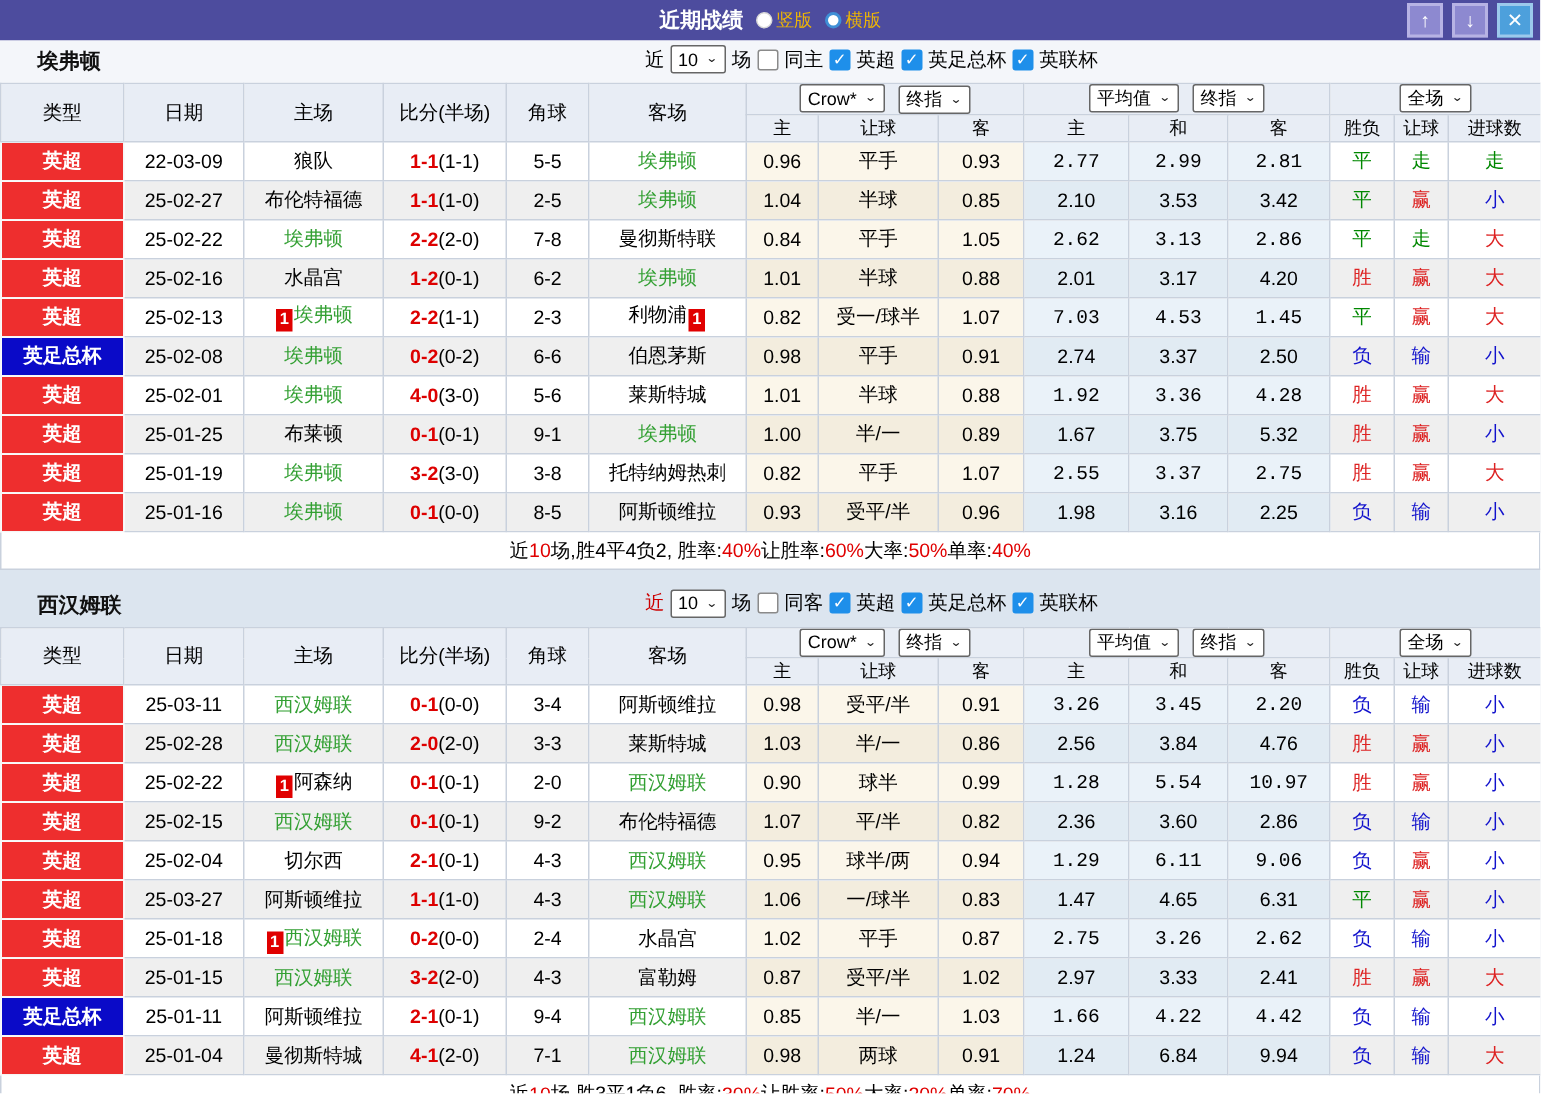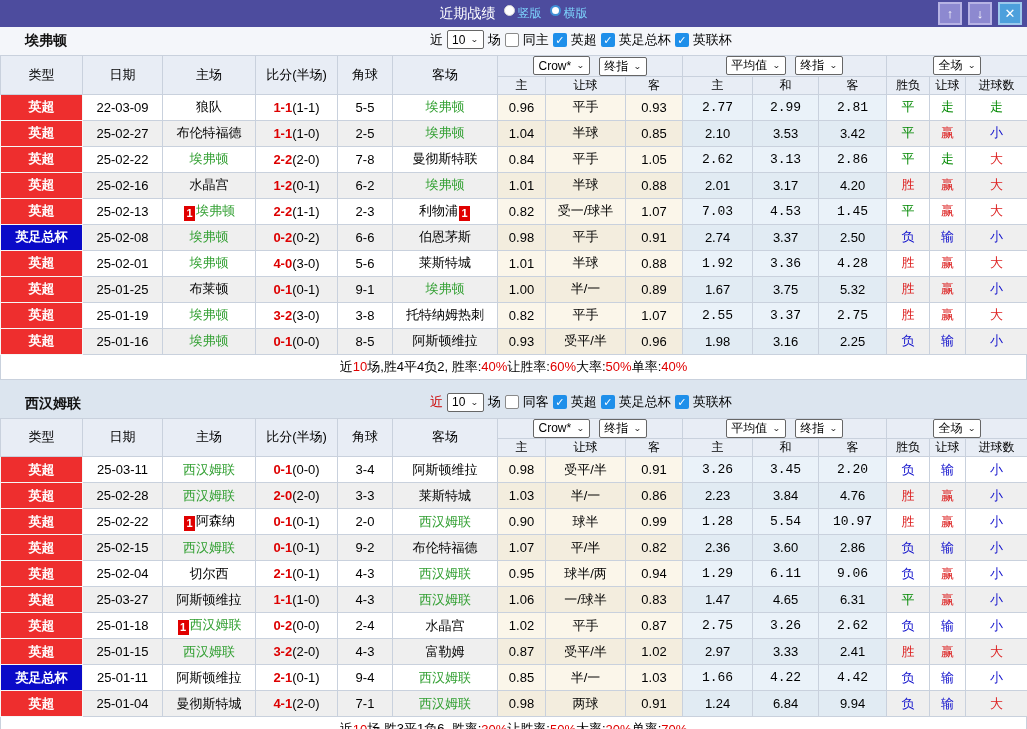--- a/index.html
+++ b/index.html
@@ -2,22 +2,22 @@
 <html><head>
 <meta charset="utf-8">
 <style>
   * { margin:0; padding:0; box-sizing:border-box; }
   body { font-family:"Liberation Sans","DejaVu Sans",sans-serif; background:#fff; }
   #app { width:1027px; height:729px; overflow:hidden; background:#fff; position:relative; }
 
   
   .titlebar { height:27px; background:#4d4c9e; position:relative; display:flex; align-items:center; justify-content:center; }
   .titlebar .tgroup { display:flex; align-items:center; gap:8px; }
-  .tb-title { color:#fff; font-weight:normal; font-size:14px; }
-  .radio-wrap { display:flex; gap:3px; color:#7dd3fc; font-size:12px; }
+  .tb-title { color:#fff; font-weight:bold; font-size:14px; }
+  .radio-wrap { display:flex; align-items:center; gap:3px; color:#eab308; font-size:12px; }
   .radio { width:11px; height:11px; border-radius:50%; background:#fff; display:inline-block; }
   .radio.sel { border:1px solid #d8d8d8; }
   .radio.unsel { background:#fff; border:2px solid #3f8fd6; }
   .tb-btns { position:absolute; right:5px; top:2px; display:flex; gap:6px; }
   .tb-btn { width:24px; height:23px; background:#8d89d0; border:2px solid #b7b3e4; color:#fff; font-weight:bold; font-size:13px; display:flex; align-items:center; justify-content:center; cursor:pointer; }
   .tb-btn.close { background:#4da0dc; border-color:#9cc9ec; }
 
   
   .filterbar { height:28px; position:relative; font-size:13px; }
   .filterbar.first { background:#f4f6fa; }
@@ -470,21 +470,21 @@
         <tr class="even">
           <td class="league-red">英超</td>
           <td>25-02-28</td>
           <td><span class="team-hl">西汉姆联</span></td>
           <td><span class="score-red">2-0</span><span>(2-0)</span></td>
           <td>3-3</td>
           <td><span>莱斯特城</span></td>
           <td class="cream">1.03</td>
           <td class="cream">半/一</td>
           <td class="cream">0.86</td>
-          <td class="blue">2.23</td>
+          <td class="blue">2.56</td>
           <td class="blue">3.84</td>
           <td class="blue">4.76</td>
           <td><span class="c-r">胜</span></td>
           <td><span class="c-r">赢</span></td>
           <td><span class="c-b">小</span></td>
         </tr>
         <tr class="odd">
           <td class="league-red">英超</td>
           <td>25-02-22</td>
           <td><span class="card1">1</span><span>阿森纳</span></td>

